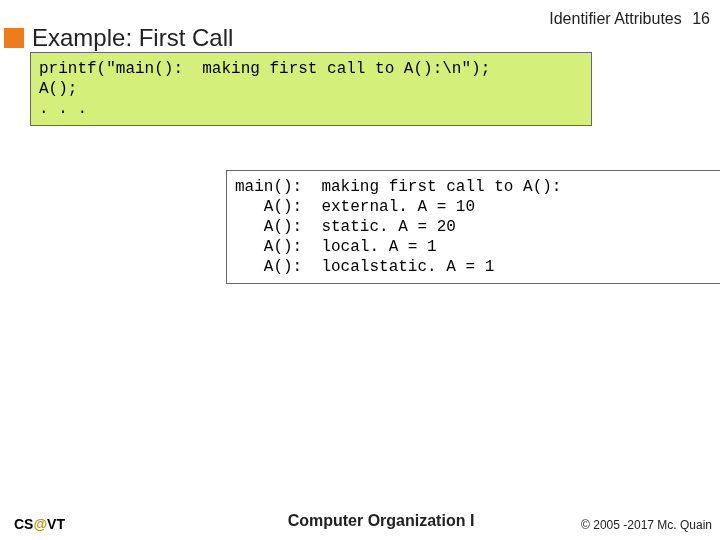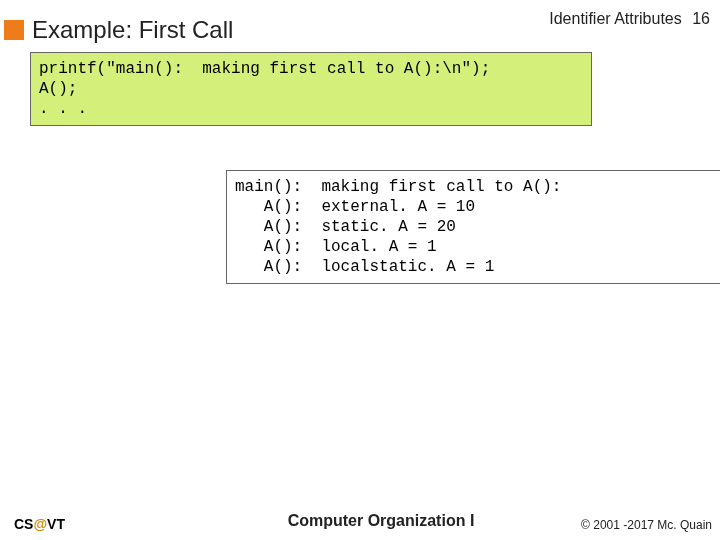--- a/index.html
+++ b/index.html
@@ -1,18 +1,18 @@
 <!DOCTYPE html>
 <html><head>
 <meta charset="utf-8">
 <style>
   * { margin: 0; padding: 0; box-sizing: border-box; }
   html, body { width: 720px; height: 540px; font-family: Arial, Helvetica, sans-serif; background: #fff; }
   .slide { position: relative; width: 720px; height: 540px; }
-  .header { display: flex; align-items: center; padding: 16px 0 8px 0; }
+  .header { display: flex; align-items: center; padding: 24px 0 8px 0; }
   .header-square { width: 20px; height: 20px; background: #ee7c1a; margin-left: 4px; margin-right: 8px; }
   .title { font-size: 24px; color: #222; font-weight: 400; }
   .topright { position: absolute; top: 10px; right: 10px; font-size: 16px; color: #222; }
   .topright .num { margin-left: 6px; }
   .code-box {
     position: absolute;
     top: 52px; left: 30px;
     width: 562px;
     border: 1px solid #666;
     background: #d4f07a;
@@ -65,16 +65,16 @@
    A():  external. A = 10
    A():  static. A = 20
    A():  local. A = 1
    A():  localstatic. A = 1</div>
 
   <div class="footer">
     <div class="footer-left">
       <span>CS</span><span class="at">@</span><span>VT</span>
     </div>
     <div class="footer-center">Computer Organization I</div>
-    <div class="footer-right">© 2001 -2017 Mc. Quain</div>
+    <div class="footer-right">© 2005 -2017 Mc. Quain</div>
   </div>
 
 </div>
 
 </body></html>

